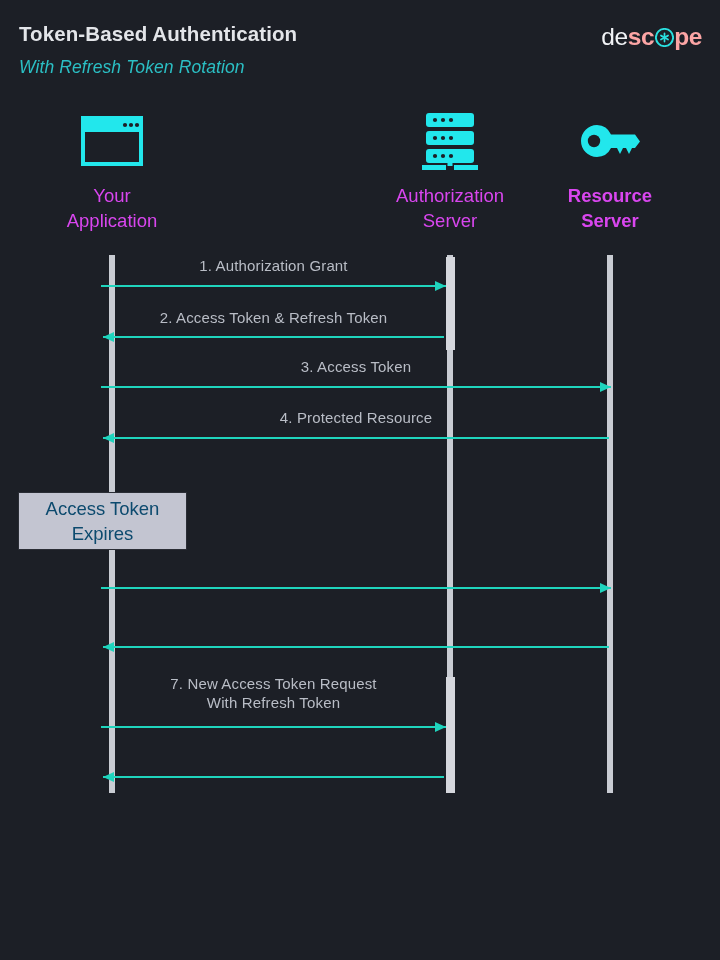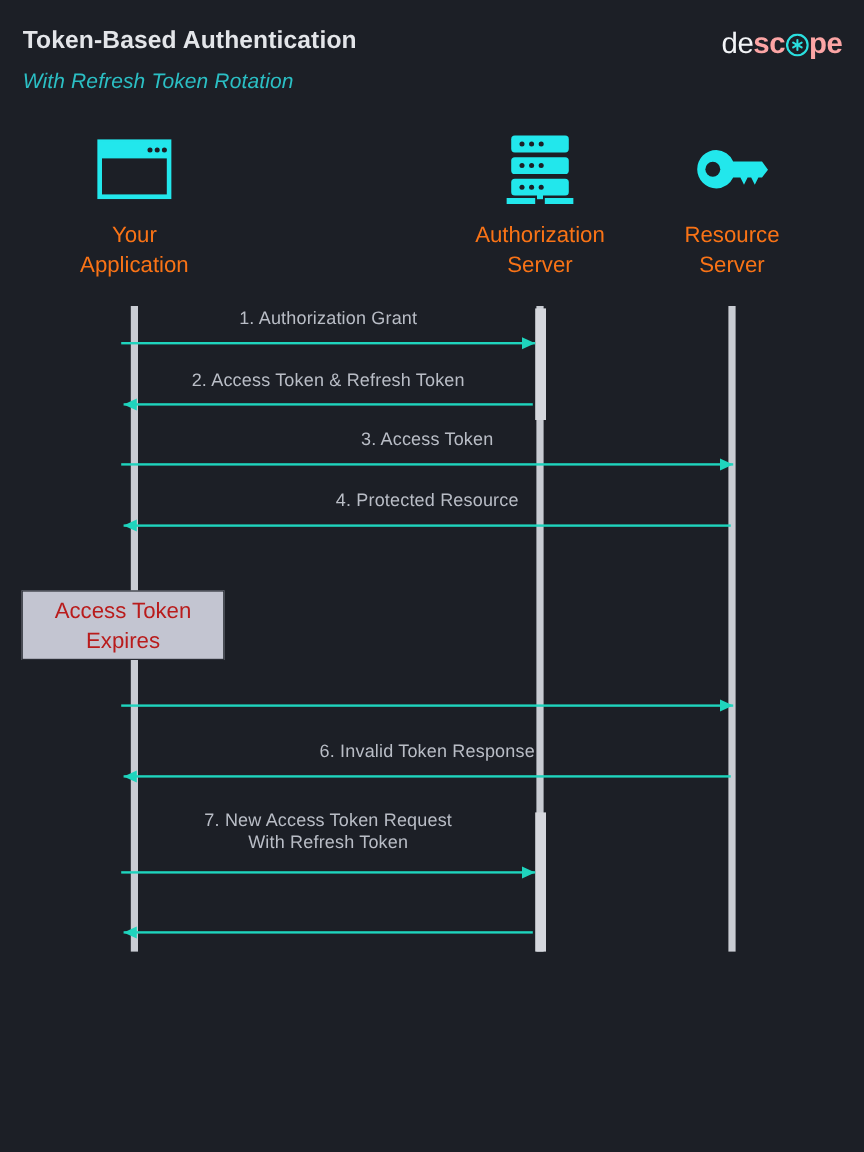--- a/index.html
+++ b/index.html
@@ -66,21 +66,21 @@
   }
   .p-icon {
     height: 62px;
     display: flex;
     align-items: center;
     justify-content: center;
   }
   .p-label {
     margin-top: 11px;
     font-size: 18.5px;
-    color: #f97316;
+    color: #d946ef;
     line-height: 25px;
     white-space: pre-line;
   }
 
   
   #diagram {
     position: absolute;
     left: 0; top: 0;
     width: 720px; height: 960px;
     pointer-events: none;
@@ -126,21 +126,21 @@
   
   #note {
     position: absolute;
     background: #c3c5d1;
     border: 1px solid #2a2d35;
     box-sizing: border-box;
     display: flex;
     align-items: center;
     justify-content: center;
     text-align: center;
-    color: #b91c1c;
+    color: #0c4a6e;
     font-size: 18.5px;
     line-height: 25px;
     white-space: pre-line;
   }
 </style>
 </head>
 <body>
 
 <div id="header">
   <div id="title">Token-Based Authentication</div>
@@ -198,21 +198,21 @@
       </g>
       <rect x="25.5" y="49" width="5" height="5" fill="#22e7ec"></rect>
       <rect x="0" y="53" width="24" height="5" fill="#22e7ec"></rect>
       <rect x="32" y="53" width="24" height="5" fill="#22e7ec"></rect>
     </svg>
   </div>
   <div class="p-label">Authorization
 Server</div>
 </div>
 
-<div class="participant" id="participant-2" style="top: 110px; left: 500px; width: 220px;">
+<div class="participant" id="participant-2" style="top: 110px; left: 500px; width: 220px; font-weight: bold;">
   <div class="p-icon">
     <svg width="66" height="40" viewBox="0 0 66 40">
       <path d="M20 4 A16 16 0 1 0 20 36 A16 16 0 0 0 34 27 L40 27 L43 33 L46 27 L49 27 L52 33 L55 27 L58 27 L63 20.5 L58 13.5 L34 13.5 A16 16 0 0 0 20 4 Z" fill="#22e7ec"></path>
       <circle cx="17" cy="20" r="6.2" fill="#1c1f26"></circle>
     </svg>
   </div>
   <div class="p-label">Resource
 Server</div>
 </div>
 
@@ -243,21 +243,20 @@
     </div>
     <div class="msg-label" style="left: 156px; width: 400px; top: 409px;">4. Protected Resource</div>
     <div class="msg" style="left: 0px; top: 587px;">
       <div class="msg-line" style="left: 101px; width: 510px;"></div>
       <div class="msg-head right" style="left: 600px;"></div>
     </div>
     <div class="msg" style="left: 0px; top: 646px;">
       <div class="msg-line" style="left: 103px; width: 506px;"></div>
       <div class="msg-head left" style="left: 103px;"></div>
     </div>
-    <div class="msg-label" style="left: 156px; width: 400px; top: 618px;">6. Invalid Token Response</div>
     <div class="msg" style="left: 0px; top: 726px;">
       <div class="msg-line" style="left: 101px; width: 345px;"></div>
       <div class="msg-head right" style="left: 435px;"></div>
     </div>
     <div class="msg-label" style="left: 73.5px; width: 400px; top: 675px;">7. New Access Token Request
 With Refresh Token</div>
     <div class="msg" style="left: 0px; top: 776px;">
       <div class="msg-line" style="left: 103px; width: 341px;"></div>
       <div class="msg-head left" style="left: 103px;"></div>
     </div>

